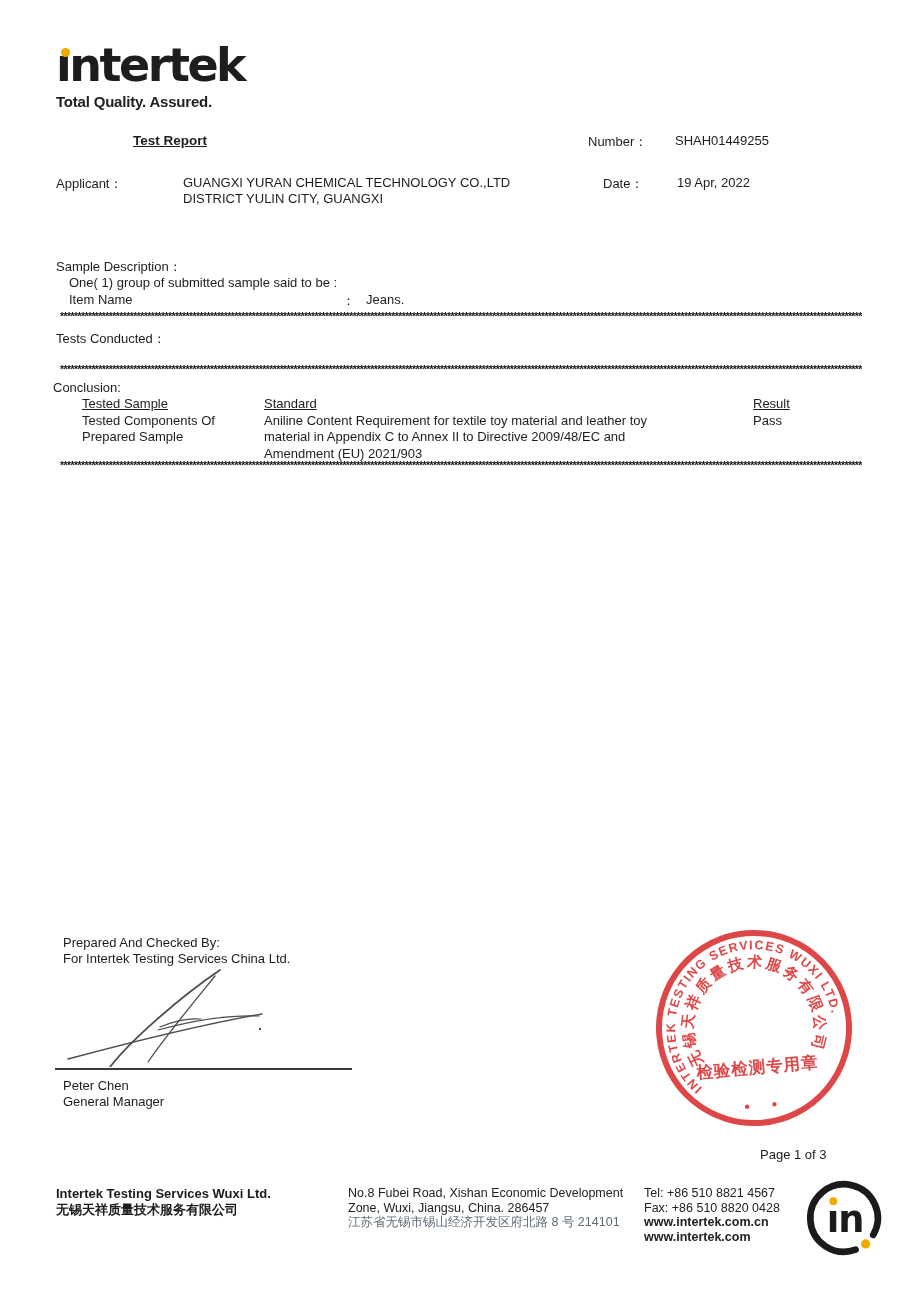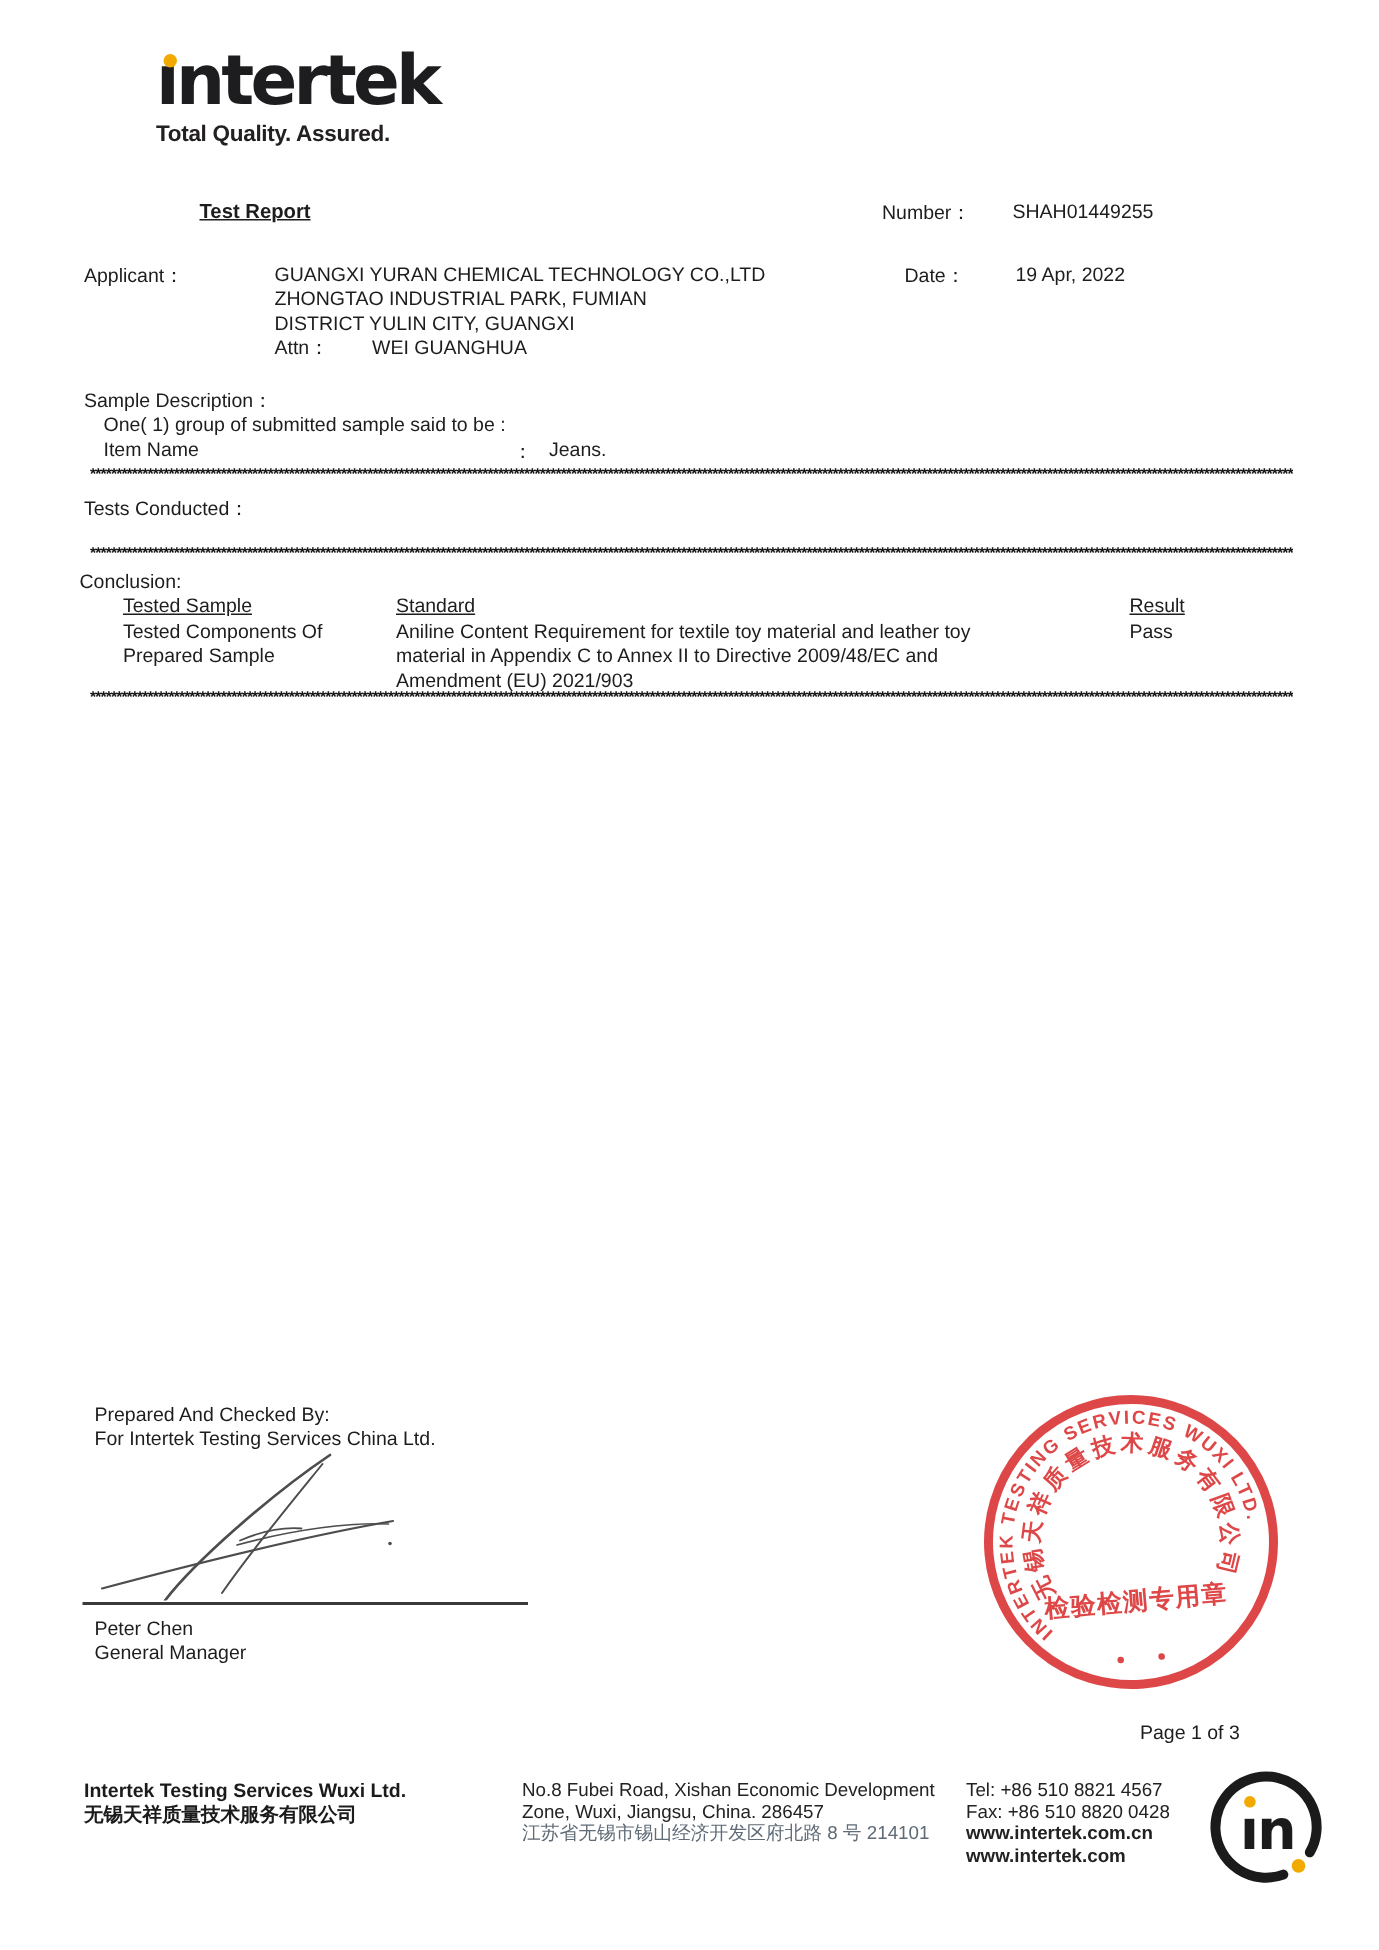--- a/index.html
+++ b/index.html
@@ -34,41 +34,36 @@
   .footer-small{font-size:12.5px;line-height:14.6px;color:#222;}
   .footer-bold{font-size:13px;line-height:15.5px;font-weight:bold;color:#1b1b1b;}
   .cn-gray{color:#5f6b76;}
   .stamp-svg text{font-family:"Liberation Sans","DejaVu Sans",sans-serif;}
 </style>
 </head>
 <body>
 
 <div class="page">
 
-  <div class="abs" style="left:56px;top:30px;margin-left:48px;">
+  <div class="abs" style="left:56px;top:42px;">
     <div style="position:relative;">
       <div class="logo-word">ıntertek</div>
       <div class="logo-dot"></div>
     </div>
     <div class="tagline">Total Quality. Assured.</div>
   </div>
 
   <div class="abs b u" style="left:133px;top:133px;font-size:13.5px;">Test Report</div>
   <div class="abs" style="left:588px;top:133px;">Number：</div>
   <div class="abs" style="left:675px;top:133px;">SHAH01449255</div>
 
   <div class="abs" style="left:56px;top:175px;">Applicant：</div>
   <div class="abs lh" style="left:183px;top:175px;">
     <div>GUANGXI YURAN CHEMICAL TECHNOLOGY CO.,LTD</div>
-    <div>ZHONGTAO INDUSTRIAL PARK, FUMIAN</div>
     <div>DISTRICT YULIN CITY, GUANGXI</div>
-    <div style="display:flex;">
-      <span style="width:65px;">Attn：</span>
-      <span>WEI GUANGHUA</span>
-    </div>
   </div>
   <div class="abs" style="left:603px;top:175px;">Date：</div>
   <div class="abs" style="left:677px;top:175px;">19 Apr, 2022</div>
 
   <div class="abs" style="left:56px;top:258px;">Sample Description：</div>
   <div class="abs" style="left:69px;top:275px;">One( 1) group of submitted sample said to be :</div>
   <div class="abs" style="left:69px;top:292px;">Item Name</div>
   <div class="abs" style="left:342px;top:292px;">：</div>
   <div class="abs" style="left:366px;top:292px;text-align:center;">Jeans.</div>
   <div class="abs divider" style="left:60px;top:311px;">************************************************************************************************************************************************************************************************************************************************</div>

